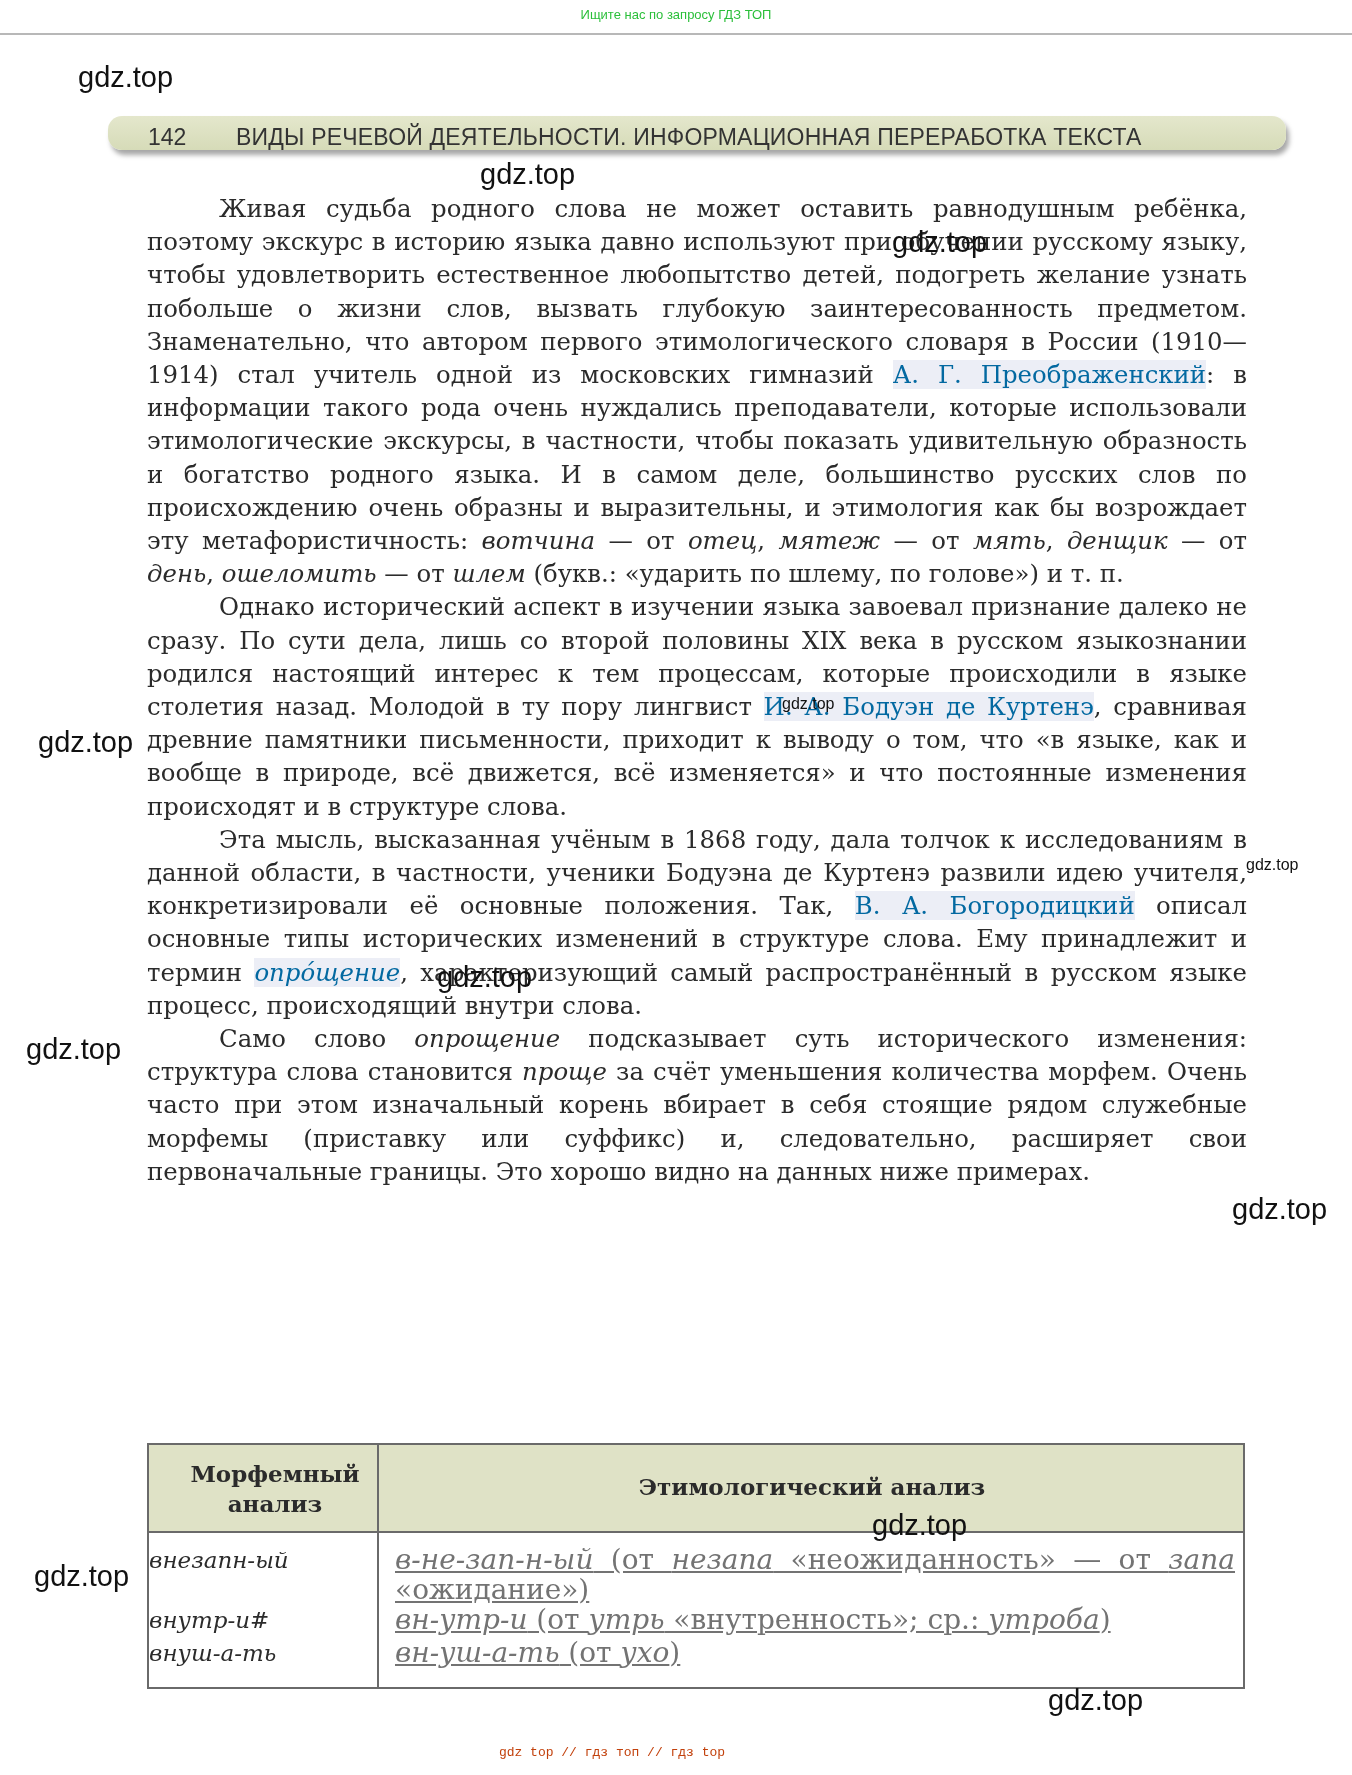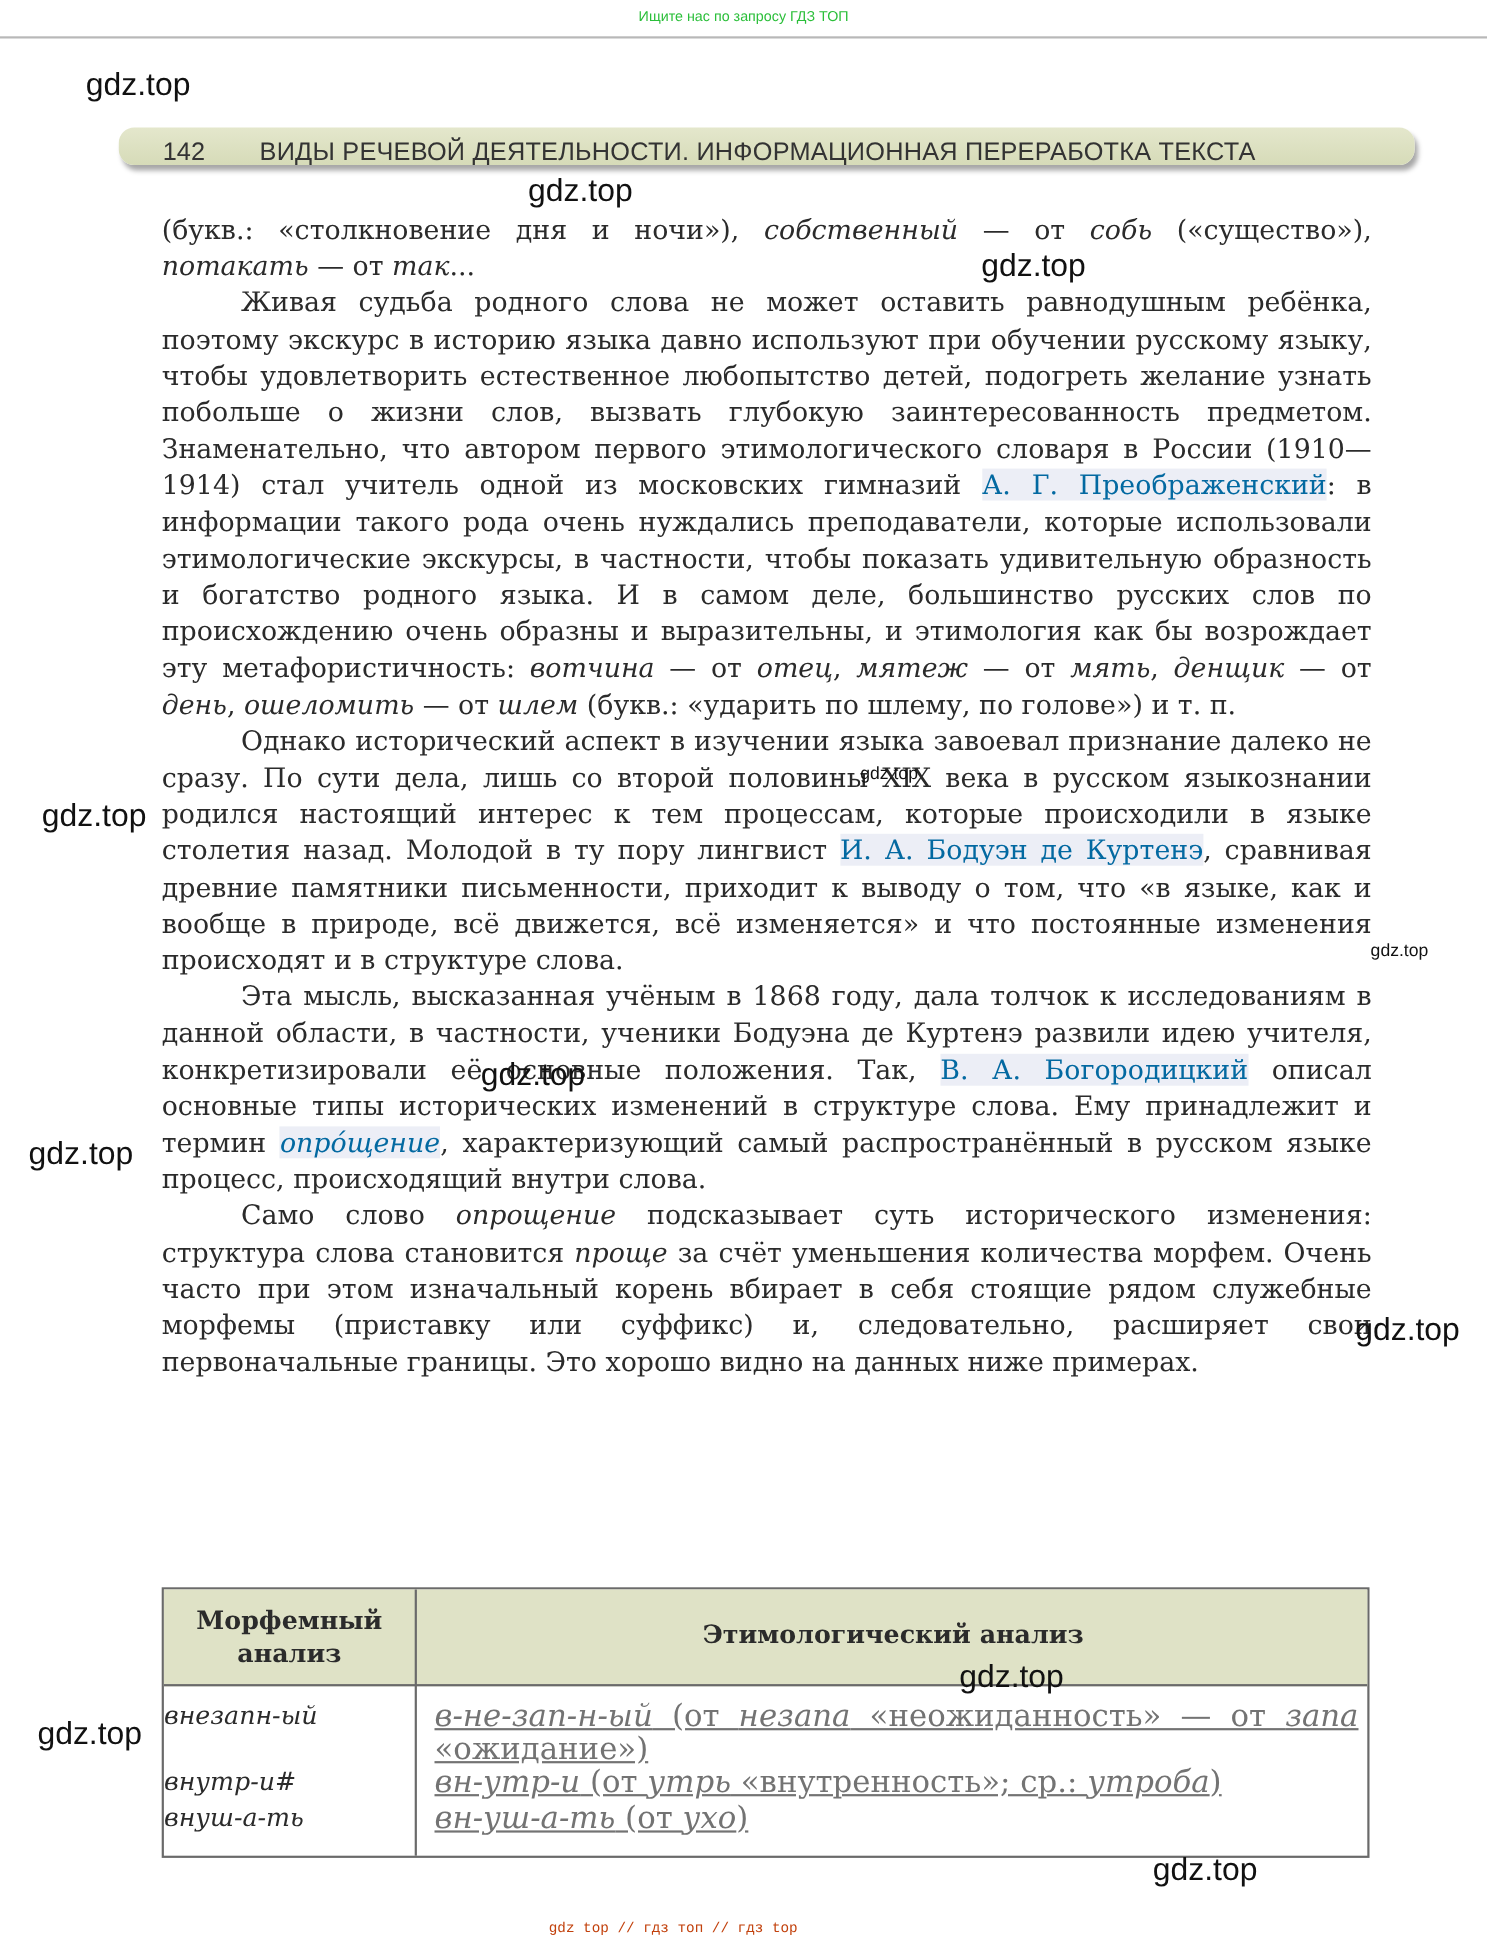--- a/index.html
+++ b/index.html
@@ -17,41 +17,40 @@
 
   .text { position: absolute; left: 147px; top: 192px; width: 1100px; font-family: "DejaVu Serif", serif; font-size: 24.4px; line-height: 33.2px; color: #2b2b2b; text-align: justify; }
   .text p { margin: 0; }
   .text .indent { text-indent: 72px; }
   .text i { font-style: italic; }
   .hl { color: #0369a1; background: #eceef6; }
 
   .table { position: absolute; left: 147px; top: 1443px; width: 1098px; height: 246px; border: 2px solid #6a6a6a; box-sizing: border-box; }
   .table .thead { position: absolute; left: 0; top: 0; width: 100%; height: 86px; background: #dfe2c6; border-bottom: 2px solid #6a6a6a; }
   .table .vline { position: absolute; left: 228px; top: 0; width: 2px; height: 100%; background: #6a6a6a; }
-  .th1 { position: absolute; left: 0; top: 14px; width: 228px; text-align: center; font-weight: bold; font-size: 23px; line-height: 30px; color: #2b2b2b; }
+  .th1 { position: absolute; left: 0; top: 14px; width: 228px; text-align: center; font-weight: bold; font-size: 23px; line-height: 30px; color: #2b2b2b; padding-left: 12px; }
   .th2 { position: absolute; left: 230px; top: 28px; width: 866px; text-align: center; font-weight: bold; font-size: 23px; color: #2b2b2b; }
   .cell1 { position: absolute; left: 0; font-style: italic; font-size: 23px; line-height: 30px; color: #2b2b2b; }
   .cell2 { position: absolute; left: 246px; width: 840px; font-size: 28px; line-height: 30px; color: #737373; text-align: justify; text-decoration: underline; }
 
   .footer { position: absolute; left: 0; top: 1745px; width: 1224px; text-align: center; font-family: Liberation Mono, monospace; font-size: 13px; color: #c2410c; }
 </style>
 </head>
 <body>
 
 <div class="top-banner">
   <span>Ищите нас по запросу ГДЗ ТОП</span>
 </div>
 
 <div class="header-bar">
   <span class="num">142</span>
   <span class="title">ВИДЫ РЕЧЕВОЙ ДЕЯТЕЛЬНОСТИ. ИНФОРМАЦИОННАЯ ПЕРЕРАБОТКА ТЕКСТА</span>
 </div>
 
 <div class="text">
-  <p><span>(букв.: «столкновение дня и ночи»), </span><i>собственный</i><span> — от </span><i>собь</i><span> («существо»), </span><i>потакать</i><span> — от </span><i>так</i><span>...</span></p>
   <p class="indent"><span>Живая судьба родного слова не может оставить равнодушным ребёнка, поэтому экскурс в историю языка давно используют при обучении русскому языку, чтобы удовлетворить естественное любопытство детей, подогреть желание узнать побольше о жизни слов, вызвать глубокую заинтересованность предметом. Знаменательно, что автором первого этимологического словаря в России (1910—1914) стал учитель одной из московских гимназий </span><span class="hl">А. Г. Преображенский</span><span>: в информации такого рода очень нуждались преподаватели, которые использовали этимологические экскурсы, в частности, чтобы показать удивительную образность и богатство родного языка. И в самом деле, большинство русских слов по происхождению очень образны и выразительны, и этимология как бы возрождает эту метафористичность: </span><i>вотчина</i><span> — от </span><i>отец</i><span>, </span><i>мятеж</i><span> — от </span><i>мять</i><span>, </span><i>денщик</i><span> — от </span><i>день</i><span>, </span><i>ошеломить</i><span> — от </span><i>шлем</i><span> (букв.: «ударить по шлему, по голове») и т. п.</span></p>
   <p class="indent"><span>Однако исторический аспект в изучении языка завоевал признание далеко не сразу. По сути дела, лишь со второй половины XIX века в русском языкознании родился настоящий интерес к тем процессам, которые происходили в языке столетия назад. Молодой в ту пору лингвист </span><span class="hl">И. А. Бодуэн де Куртенэ</span><span>, сравнивая древние памятники письменности, приходит к выводу о том, что «в языке, как и вообще в природе, всё движется, всё изменяется» и что постоянные изменения происходят и в структуре слова.</span></p>
   <p class="indent"><span>Эта мысль, высказанная учёным в 1868 году, дала толчок к исследованиям в данной области, в частности, ученики Бодуэна де Куртенэ развили идею учителя, конкретизировали её основные положения. Так, </span><span class="hl">В. А. Богородицкий</span><span> описал основные типы исторических изменений в структуре слова. Ему принадлежит и термин </span><i class="hl">опрóщение</i><span>, характеризующий самый распространённый в русском языке процесс, происходящий внутри слова.</span></p>
   <p class="indent"><span>Само слово </span><i>опрощение</i><span> подсказывает суть исторического изменения: структура слова становится </span><i>проще</i><span> за счёт уменьшения количества морфем. Очень часто при этом изначальный корень вбирает в себя стоящие рядом служебные морфемы (приставку или суффикс) и, следовательно, расширяет свои первоначальные границы. Это хорошо видно на данных ниже примерах.</span></p>
 </div>
 
 <div class="table">
   <div class="thead"></div>
   <div class="vline"></div>
   <div class="th1">Морфемный анализ</div>

